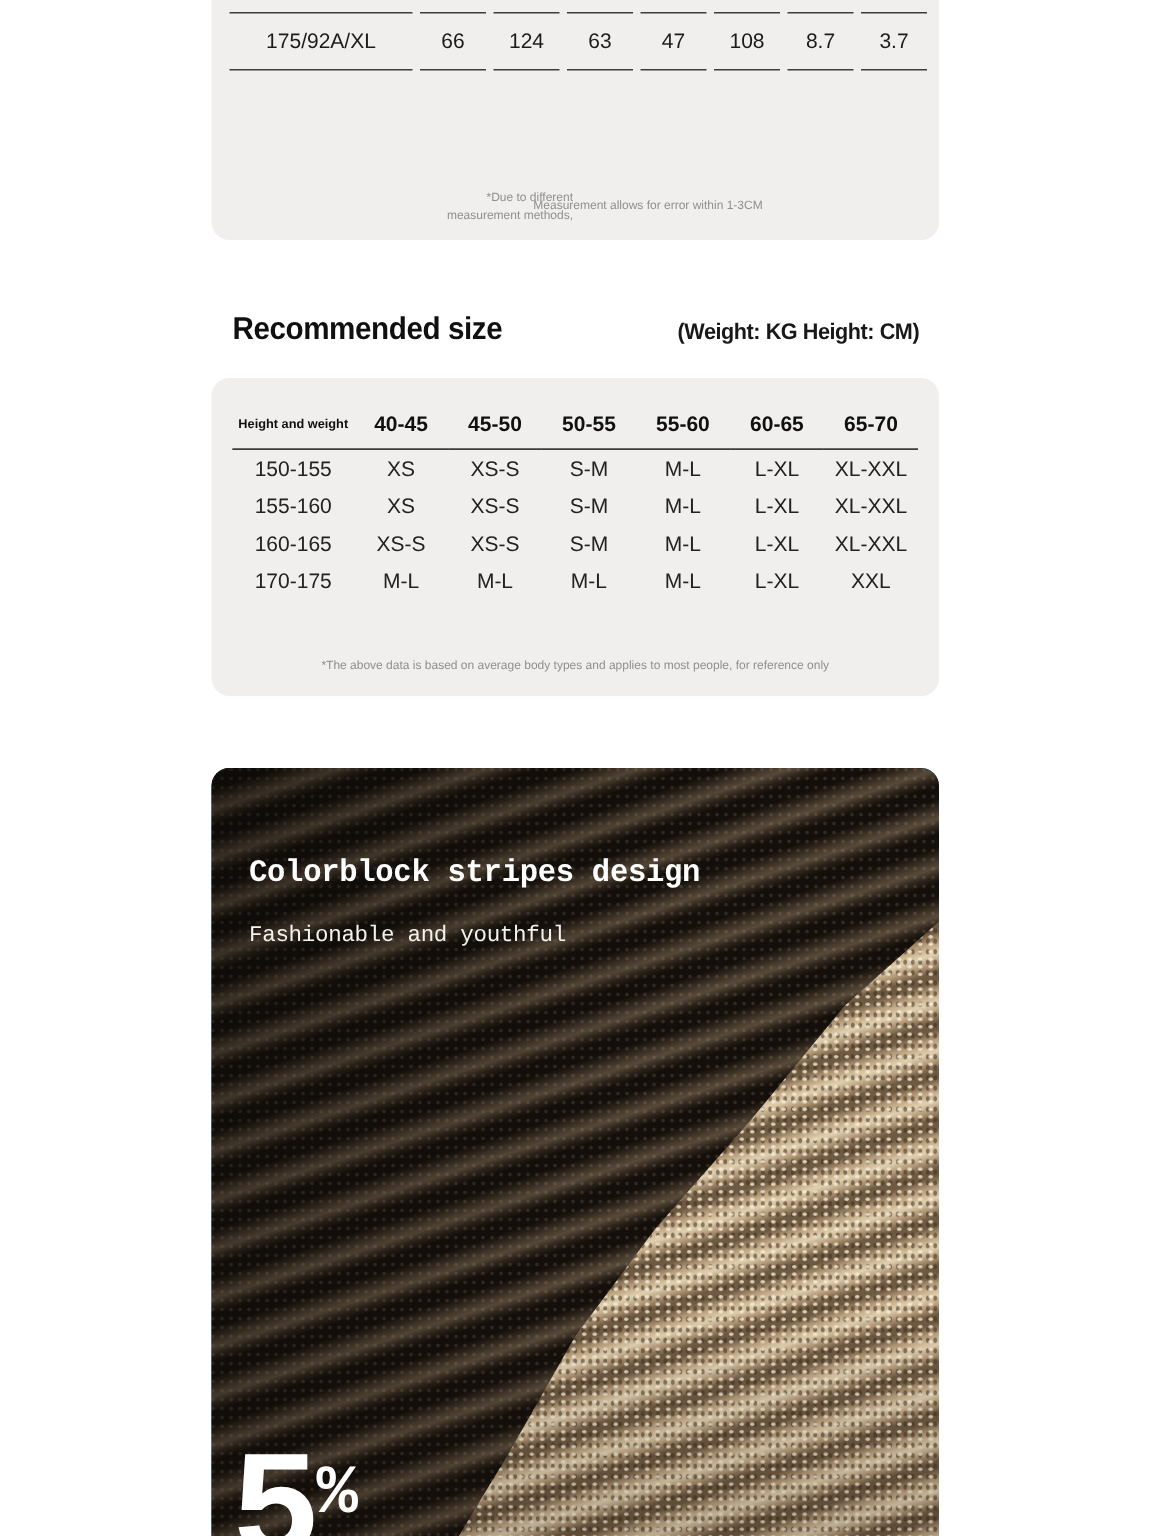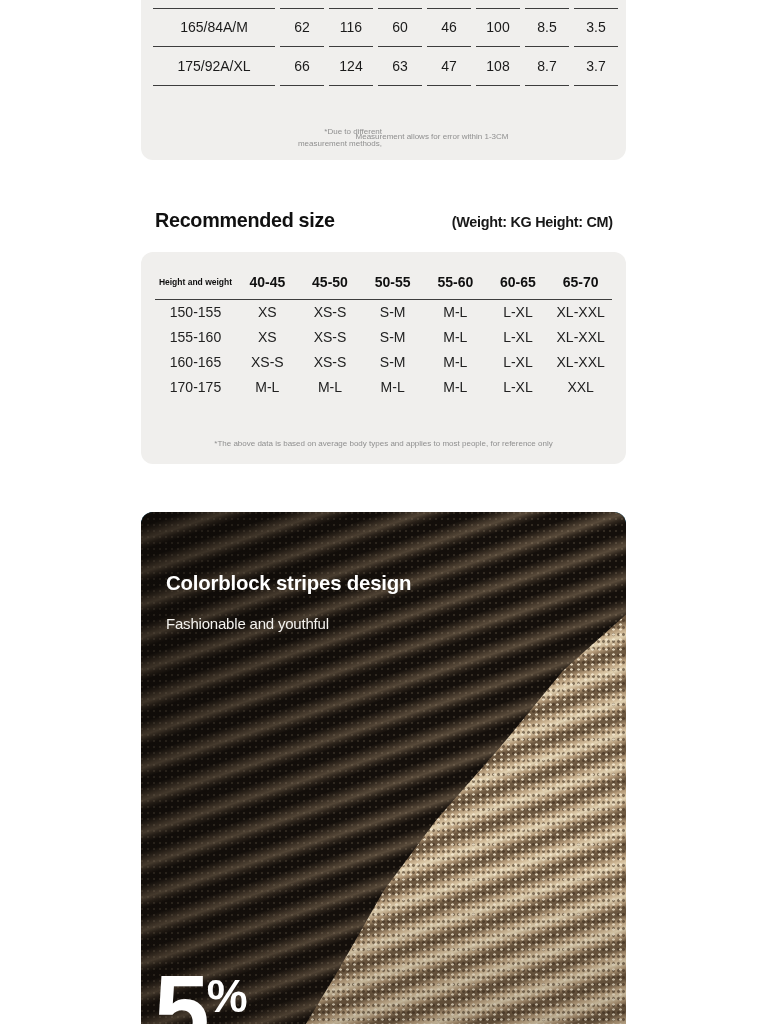--- a/index.html
+++ b/index.html
@@ -34,21 +34,21 @@
   #rec-table { position:absolute; left:14px; top:13px; width:457px; border-collapse:collapse; table-layout:fixed; }
   #rec-table col.c0 { width:81px; }
   #rec-table th { height:34px; border-bottom:1.5px solid #3d3d3d; font-weight:bold;
                   font-size:14px; color:#101010; text-align:center; vertical-align:middle; }
   #rec-table th.hw { font-size:8.5px; }
   #rec-table td { height:25px; font-size:14px; color:#222; text-align:center; vertical-align:middle; white-space:nowrap; }
   #rec-note { left:0; top:186px; width:100%; }
 
   
   #photo { position:absolute; left:141px; top:512px; width:485px; height:512px;
-           border-radius:12px 12px 0 0; overflow:hidden; background:#0369a1; }
+           border-radius:12px 12px 0 0; overflow:hidden; background:#0369a1;font-family:Liberation Mono, monospace; }
   .ribs-dark { position:absolute; inset:-20px;
     background-image:
       radial-gradient(rgba(205,185,155,0.16) 0 1px, transparent 1.5px),
       repeating-linear-gradient(162deg,
         #140f0b 0px, #140f0b 8px, #2e251c 13px, #4b3e30 18px, #584a3a 21px,
         #2e251c 26px, #140f0b 31px);
     background-size:6px 6px, auto;
     filter:blur(0.5px);
   }
   .ribs-tan { position:absolute; inset:0;
@@ -92,30 +92,20 @@
     <tbody>
         <tr class="rule-row">
       <td></td>
           <td></td>
           <td></td>
       <td></td>
           <td></td>
           <td></td>
       <td></td>
           <td></td>
-    </tr>
-    <tr>
-      <td>165/84A/M</td>
-      <td>62</td>
-      <td>116</td>
-      <td>60</td>
-      <td>46</td>
-      <td>100</td>
-      <td>8.5</td>
-      <td>3.5</td>
     </tr>
     <tr>
       <td>175/92A/XL</td>
       <td>66</td>
       <td>124</td>
       <td>63</td>
       <td>47</td>
       <td>108</td>
       <td>8.7</td>
       <td>3.7</td>

